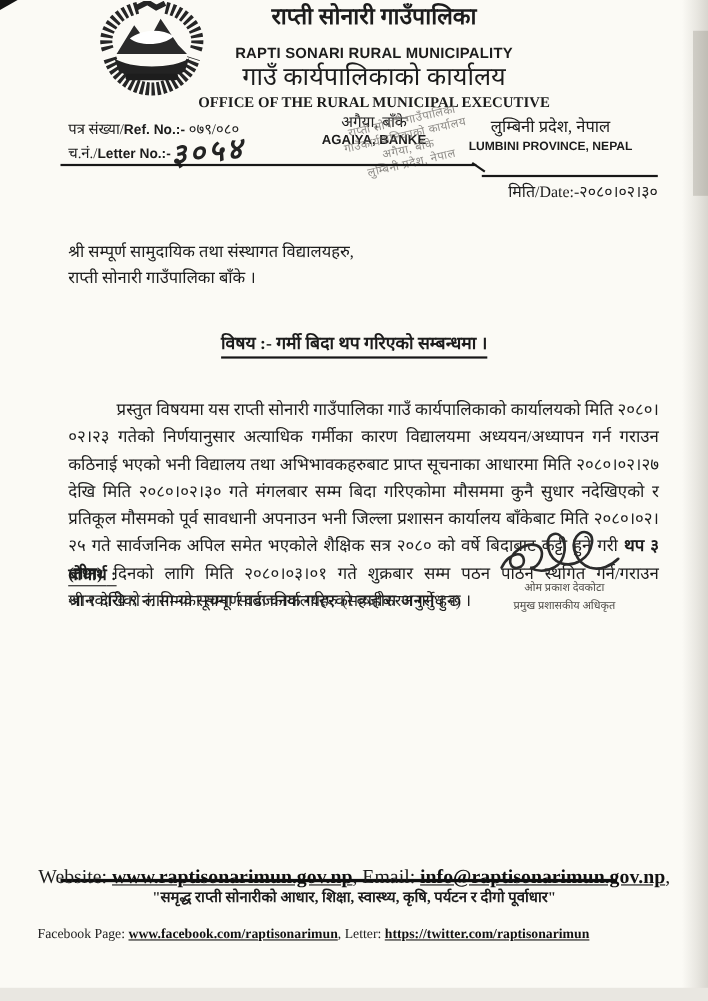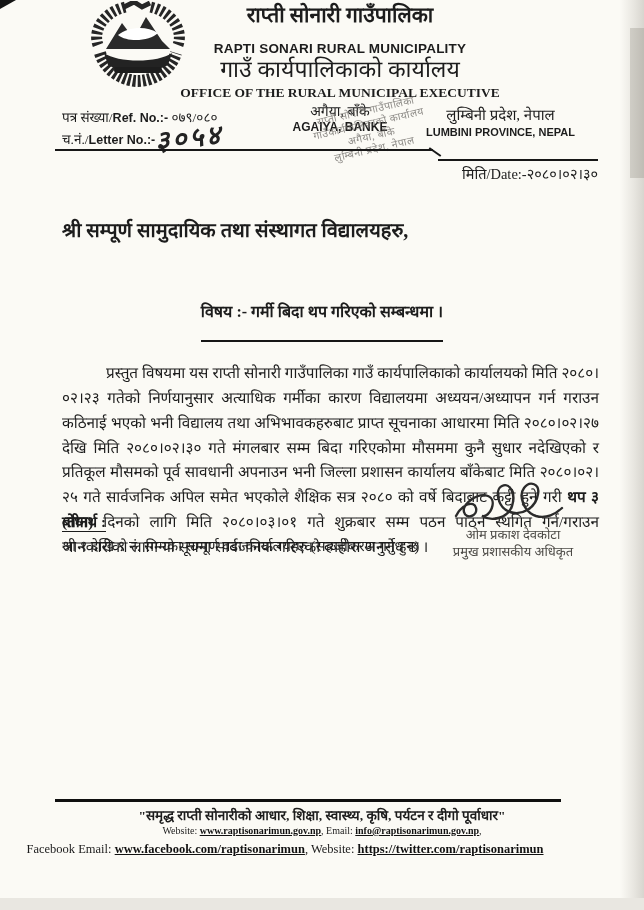--- a/index.html
+++ b/index.html
@@ -35,38 +35,38 @@
   .prov-en{font-size:11px;font-weight:bold;font-family:"Liberation Sans","DejaVu Sans",sans-serif;margin-top:2px;}
   
   .stamp{left:290px;top:104px;width:160px;text-align:center;transform:rotate(-13deg);
     color:rgba(110,108,104,.78);font-size:10.5px;line-height:13px;letter-spacing:.5px;}
   
   .rule-left{left:55px;top:149px;width:378px;height:2px;background:#171717;}
   .rule-conn{left:428px;top:151px;width:14px;height:2px;background:#171717;transform:rotate(35deg);}
   .rule-right{left:438px;top:159px;width:160px;height:2px;background:#171717;}
   .date-line{right:46px;top:163px;font-size:14.5px;}
   
-  .addressee{left:62px;top:219px;font-size:20px;line-height:23px;font-weight:bold;}
+  .addressee{left:62px;top:219px;font-size:15px;line-height:23px;}
   
   .subject-wrap{left:0;top:300px;width:644px;text-align:center;}
-  .subject{display:inline-block;font-size:16px;font-weight:bold;border-bottom:2px solid #161616;padding-bottom:18px;}
+  .subject{display:inline-block;font-size:16px;font-weight:bold;border-bottom:2px solid #161616;padding-bottom:2px;}
   
   .body-text{left:62px;top:346px;width:537px;font-size:15.3px;line-height:24.8px;
     text-align:justify;text-indent:44px;}
   
   .sig-scribble{left:452px;top:478px;width:120px;height:52px;}
-  .sig-block{left:418px;top:526px;width:190px;text-align:center;color:#4c4a46;font-size:13px;line-height:17px;}
+  .sig-block{left:418px;top:526px;width:190px;text-align:center;color:#4c4a46;font-size:10px;line-height:17px;}
   
   .cc-label{left:62px;top:511px;font-size:15px;font-weight:bold;}
   .cc-label span{border-bottom:1.5px solid #1c1c1c;padding-bottom:1px;}
   .cc-line{left:62px;top:535px;font-size:14.5px;}
   
   .foot-sep{left:55px;top:799px;width:506px;height:3px;background:#0f0f0f;}
   .foot-slogan{left:0;top:806px;width:644px;text-align:center;font-size:13.5px;font-weight:bold;}
-  .foot-line2{left:0;top:825px;width:644px;text-align:center;font-size:10px;}
+  .foot-line2{left:0;top:787px;width:644px;text-align:center;font-size:18px;}
   .foot-line3{left:0;top:842px;width:570px;text-align:center;font-size:12.5px;}
   .foot-link{font-weight:bold;text-decoration:underline;color:#111;cursor:pointer;}
 </style>
 </head>
 <body>
 
 <div class="abs corner-tl"></div>
 <div class="abs edge-right"></div>
 <div class="abs edge-right-dark"></div>
 <div class="abs bottom-strip"></div>
@@ -121,20 +121,21 @@
 
 <div class="abs rule-left"></div>
 <div class="abs rule-conn"></div>
 <div class="abs rule-right"></div>
 <div class="abs date-line">
   <span>मिति/Date:-</span><span>२०८०।०२।३०</span>
 </div>
 
 <div class="abs addressee">
   <div>श्री सम्पूर्ण सामुदायिक तथा संस्थागत विद्यालयहरु,</div>
+  <div>राप्ती सोनारी गाउँपालिका बाँके ।</div>
 </div>
 
 <div class="abs subject-wrap">
   <span class="subject">विषय :- गर्मी बिदा थप गरिएको सम्बन्धमा ।</span>
 </div>
 
 <p class="abs body-text"><span>प्रस्तुत विषयमा यस राप्ती सोनारी गाउँपालिका गाउँ कार्यपालिकाको कार्यालयको मिति २०८०।०२।२३ गतेको निर्णयानुसार अत्याधिक गर्मीका कारण विद्यालयमा अध्ययन/अध्यापन गर्न गराउन कठिनाई भएको भनी विद्यालय तथा अभिभावकहरुबाट प्राप्त सूचनाका आधारमा मिति २०८०।०२।२७ देखि मिति २०८०।०२।३० गते मंगलबार सम्म बिदा गरिएकोमा मौसममा कुनै सुधार नदेखिएको र प्रतिकूल मौसमको पूर्व सावधानी अपनाउन भनी जिल्ला प्रशासन कार्यालय बाँकेबाट मिति २०८०।०२।२५ गते सार्वजनिक अपिल समेत भएकोले शैक्षिक सत्र २०८० को वर्षे बिदाबाट कट्टी हुने गरी </span><b>थप ३ (तीन)</b><span> दिनको लागि मिति २०८०।०३।०१ गते शुक्रबार सम्म पठन पाठन स्थगित गर्न/गराउन जानकारीको लागि यो सूचना सार्वजनिक गरिएको व्यहोरा अनुरोध छ ।</span></p>
 
 <div class="abs sig-scribble">
   <svg width="120" height="52" viewBox="0 0 120 52" xmlns="http://www.w3.org/2000/svg">
@@ -150,14 +151,14 @@
   <span>बोधार्थ</span><span> :</span>
 </div>
 <div class="abs cc-line">श्री १ देखि ९ नं. सम्मका सम्पूर्ण वडा कार्यालयहरु (सहजीकरण गर्नु हुन)</div>
 
 <div class="abs foot-sep"></div>
 <div class="abs foot-slogan">"समृद्ध राप्ती सोनारीको आधार, शिक्षा, स्वास्थ्य, कृषि, पर्यटन र दीगो पूर्वाधार"</div>
 <div class="abs foot-line2">
   <span>Website: </span><span class="foot-link">www.raptisonarimun.gov.np</span><span>, Email: </span><span class="foot-link">info@raptisonarimun.gov.np</span><span>,</span>
 </div>
 <div class="abs foot-line3">
-  <span>Facebook Email: </span><span class="foot-link">www.facebook.com/raptisonarimun</span><span>, Website: </span><span class="foot-link">https://twitter.com/raptisonarimun</span>
+  <span>Facebook Page: </span><span class="foot-link">www.facebook.com/raptisonarimun</span><span>, Letter: </span><span class="foot-link">https://twitter.com/raptisonarimun</span>
 </div>
 
 </body></html>

